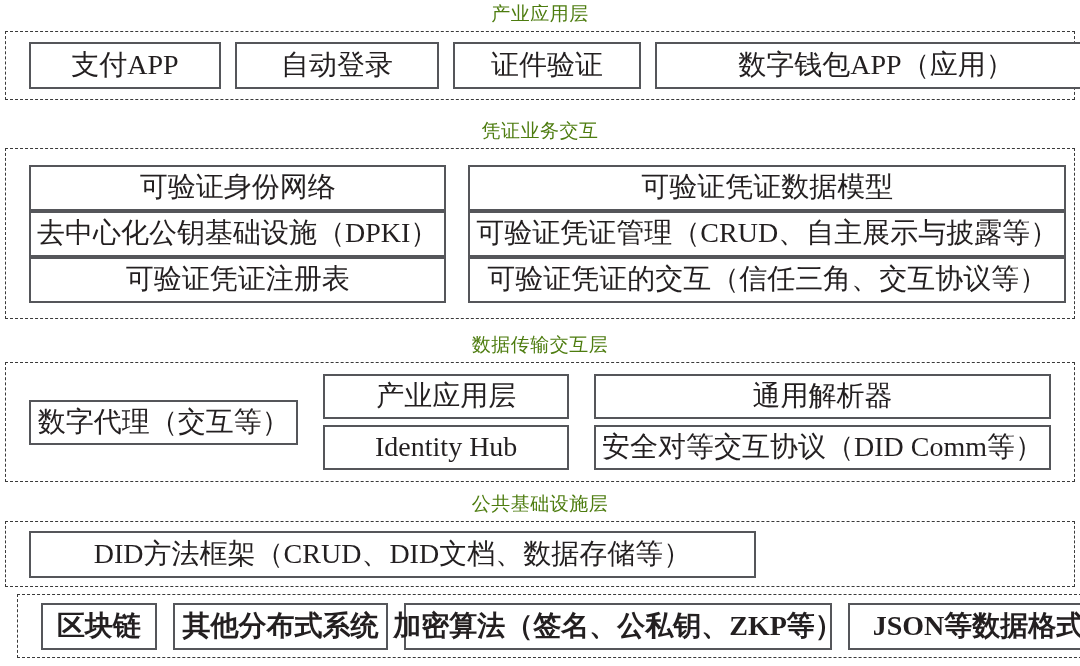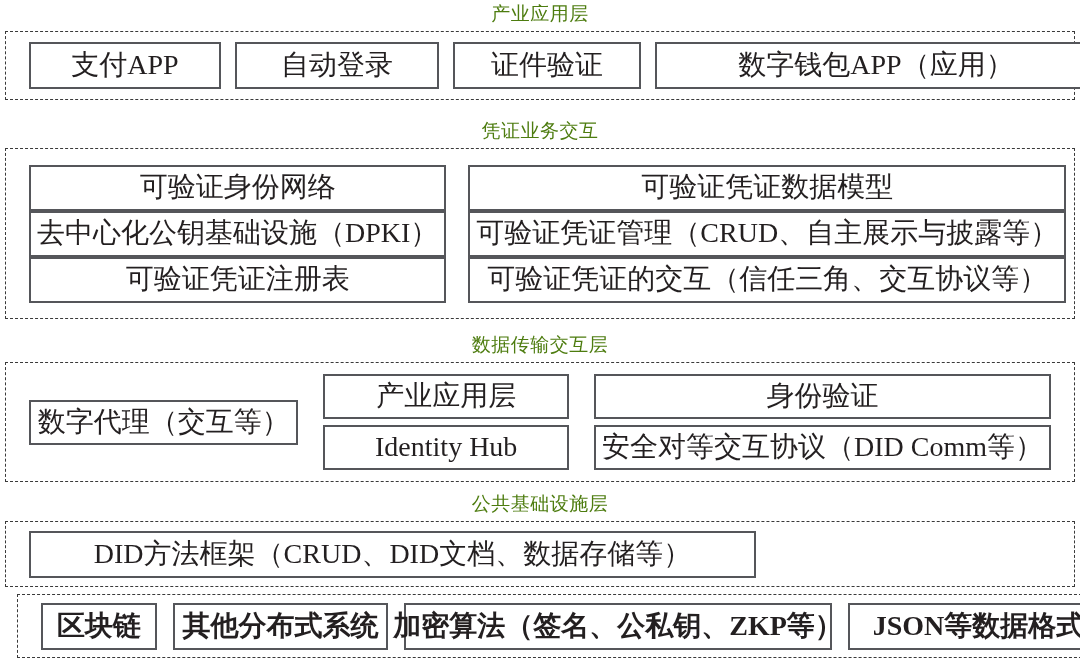--- a/index.html
+++ b/index.html
@@ -181,21 +181,21 @@
   <div id="band-l3" class="band">
     <div class="grid3">
       <div class="col col-a">
         <div class="node">数字代理（交互等）</div>
       </div>
       <div class="col col-b">
         <div class="node">产业应用层</div>
         <div class="node">Identity Hub</div>
       </div>
       <div class="col col-c">
-        <div class="node">身份验证</div>
+        <div class="node">通用解析器</div>
         <div class="node">安全对等交互协议（DID Comm等）</div>
       </div>
     </div>
   </div>
 
   <div id="title-l4" class="layer-title">公共基础设施层</div>
 
   <div id="band-l4a" class="band">
     <div class="band-row">
       <div id="n-did-framework" class="node">DID方法框架（CRUD、DID文档、数据存储等）</div>

